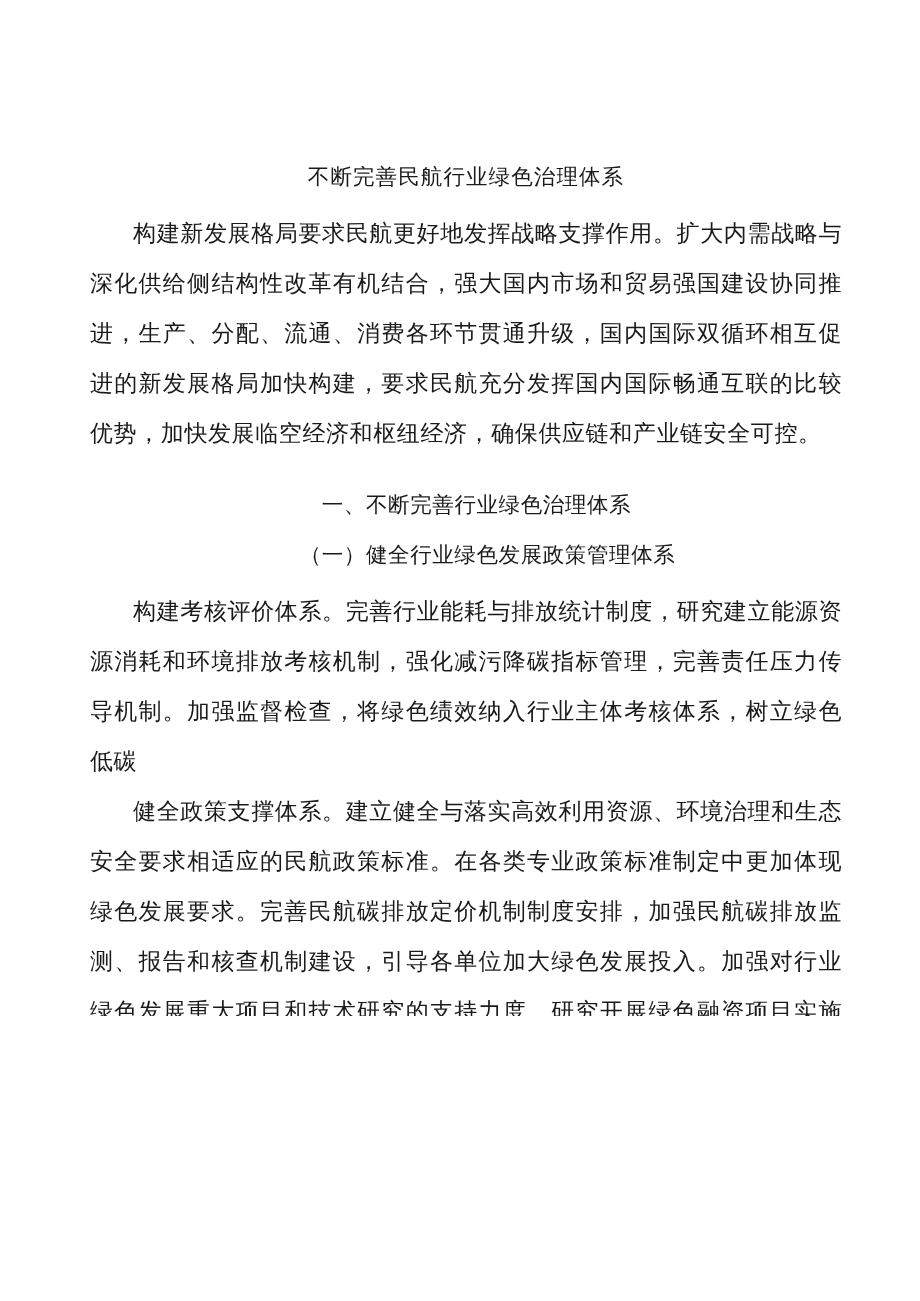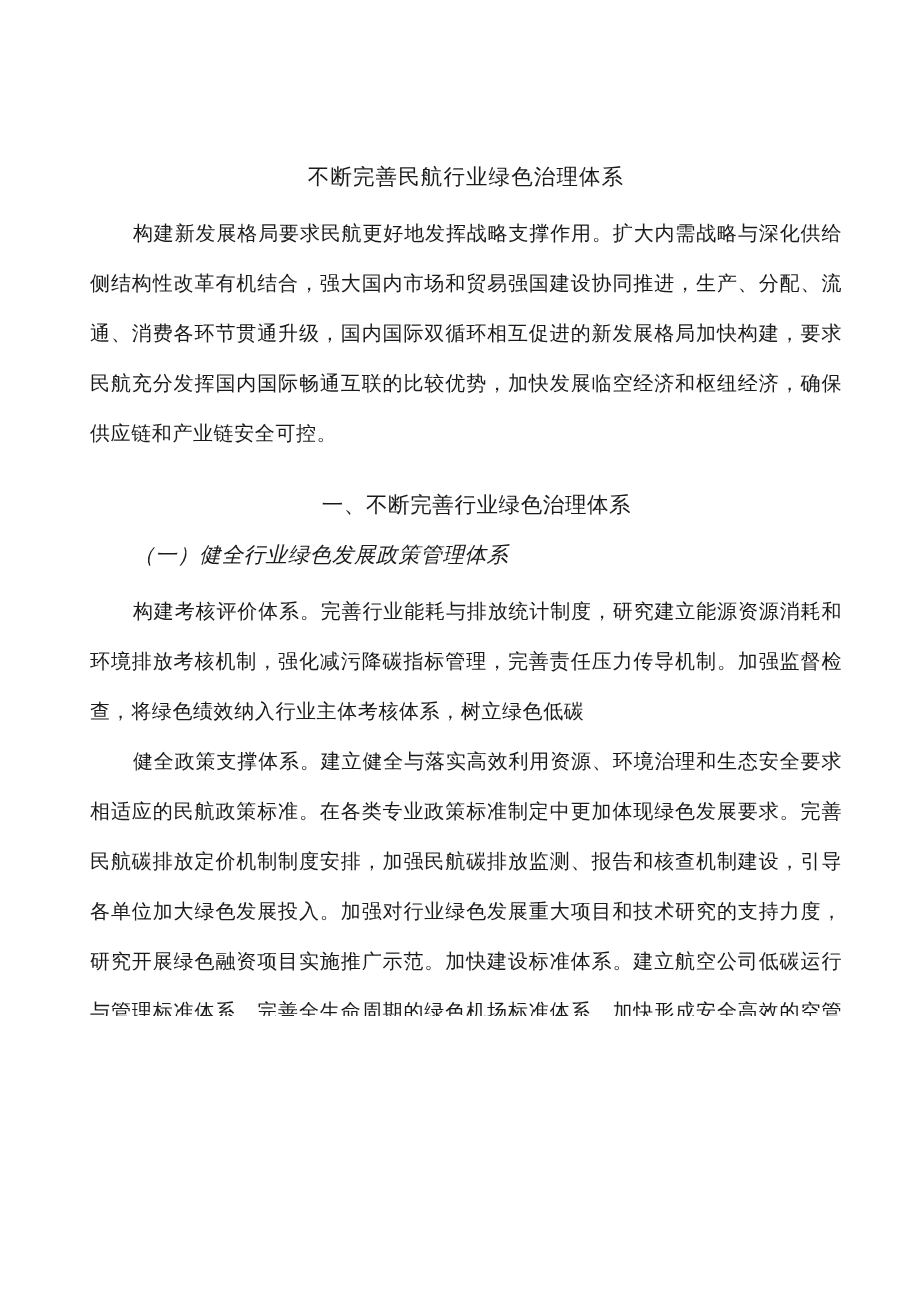--- a/index.html
+++ b/index.html
@@ -33,21 +33,21 @@
     font-size: 21.5px;
     line-height: 34px;
     text-align: center;
     letter-spacing: 1.1px;
     font-weight: 400;
     color: #1a1a1a;
     margin: 0 0 14px 0;
     font-family: "DejaVu Serif", "Liberation Serif", serif;
   }
   .para {
-    font-size: 20px;
+    font-size: 23px;
     line-height: 50px;
     text-align: justify;
     text-align-last: left;
     text-justify: inter-character;
     letter-spacing: 0.6px;
     margin: 0;
     color: #1a1a1a;
     text-indent: 43px;
     word-break: break-all;
   }
@@ -60,22 +60,21 @@
     text-indent: 21px;
     text-align: center;
   }
   .heading-2 {
     font-size: 21.5px;
     line-height: 50px;
     letter-spacing: 0.6px;
     margin: 0;
     color: #1a1a1a;
     text-indent: 43px;
-    text-align: left;
-    font-style: italic;
+    text-align: center;
   }
   .gap-before-section {
     height: 22px;
   }
   .gap-small {
     height: 6px;
   }
 </style>
 </head>
 <body>

